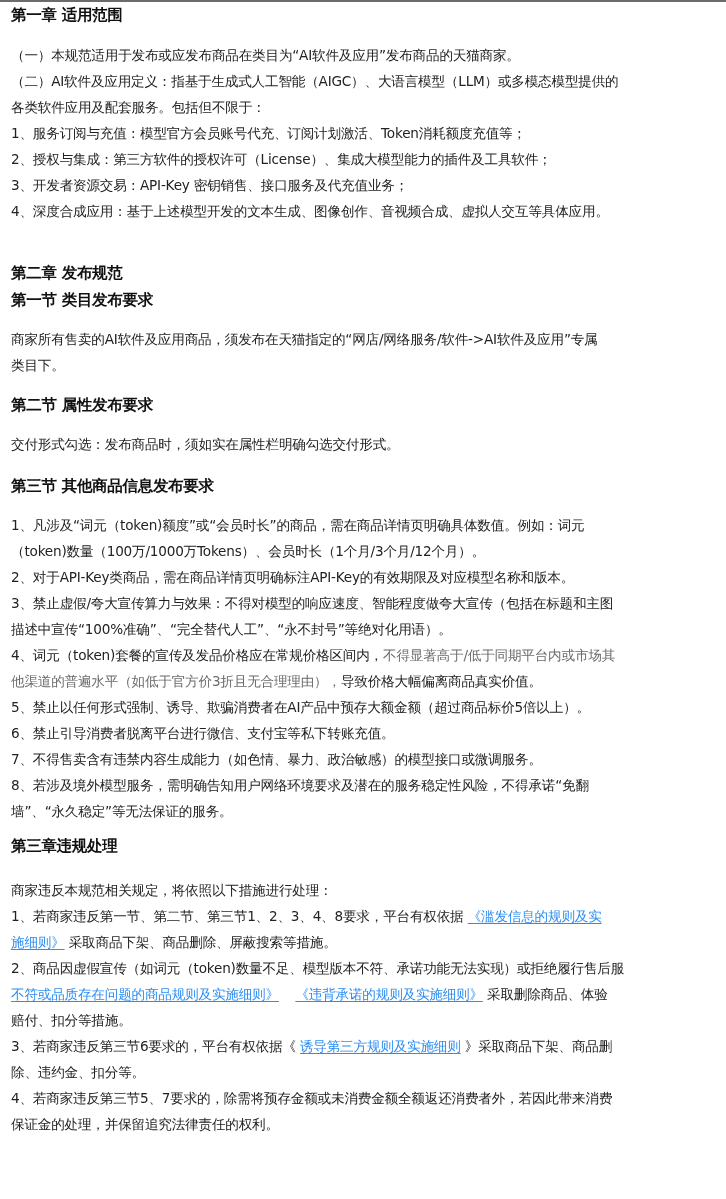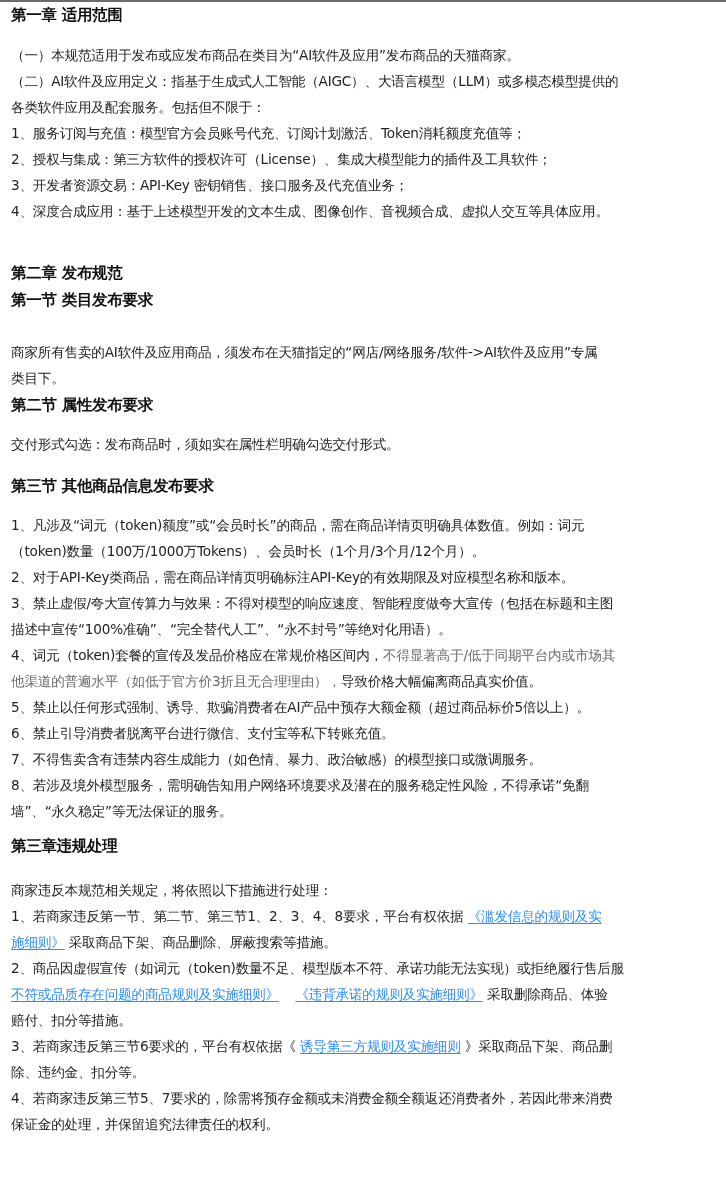--- a/index.html
+++ b/index.html
@@ -46,21 +46,21 @@
     <span class="line">各类软件应用及配套服务。包括但不限于：</span>
     <span class="line">1、服务订阅与充值：模型官方会员账号代充、订阅计划激活、Token消耗额度充值等；</span>
     <span class="line">2、授权与集成：第三方软件的授权许可（License）、集成大模型能力的插件及工具软件；</span>
     <span class="line">3、开发者资源交易：API-Key 密钥销售、接口服务及代充值业务；</span>
     <span class="line">4、深度合成应用：基于上述模型开发的文本生成、图像创作、音视频合成、虚拟人交互等具体应用。</span>
   </div>
 
   <div class="h" style="top:255px;margin-top:8px;">第二章 发布规范</div>
 
   <div class="h" style="top:290px;">第一节 类目发布要求</div>
-  <div class="p" style="top:339px;">
+  <div class="p" style="top:326px;">
     <span class="line">商家所有售卖的AI软件及应用商品，须发布在天猫指定的“网店/网络服务/软件-&gt;AI软件及应用”专属</span>
     <span class="line">类目下。</span>
   </div>
 
   <div class="h" style="top:395px;">第二节 属性发布要求</div>
   <div class="p" style="top:431px;">
     <span class="line">交付形式勾选：发布商品时，须如实在属性栏明确勾选交付形式。</span>
   </div>
 
   <div class="h" style="top:476px;text-align:center;">第三节 其他商品信息发布要求</div>

